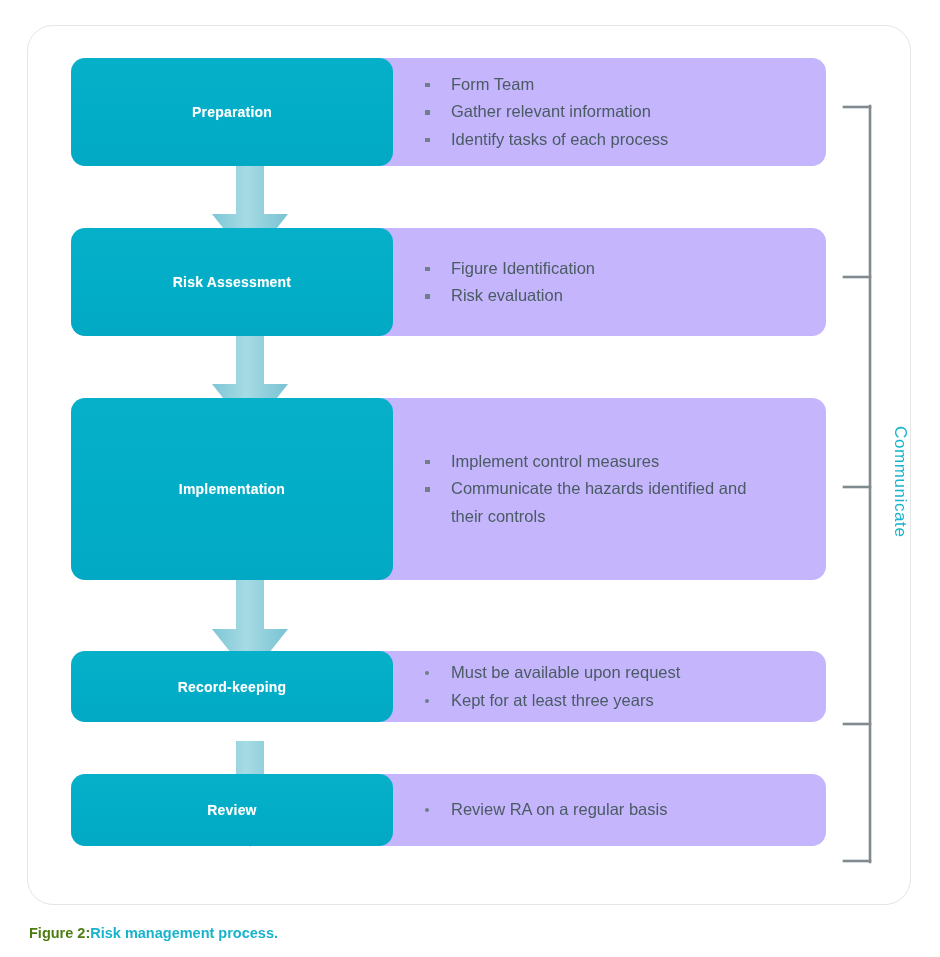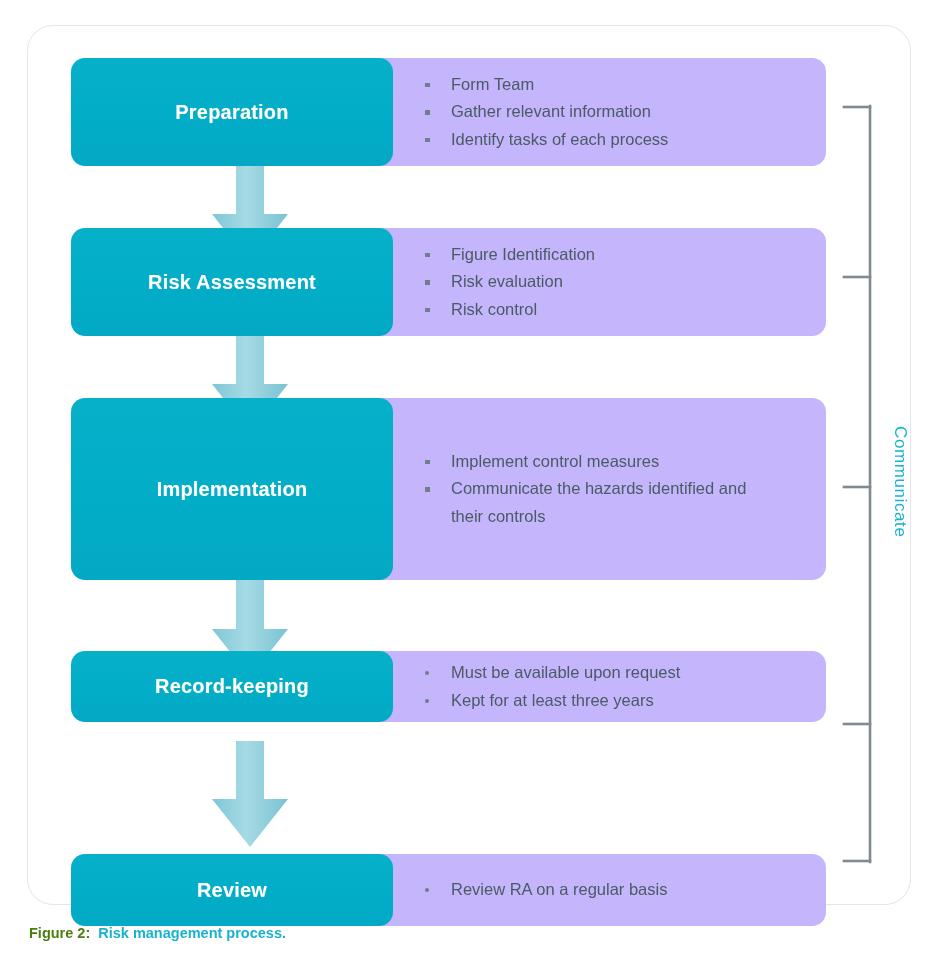--- a/index.html
+++ b/index.html
@@ -51,21 +51,21 @@
     border-radius: 14px;
     display: flex;
     align-items: center;
     justify-content: center;
     position: relative;
     z-index: 3;
     box-sizing: border-box;
   }
   .stage-label {
     color: #ffffff;
-    font-size: 20px;
+    font-size: 14px;
     font-weight: bold;
     letter-spacing: 0.2px;
     text-align: center;
     text-shadow: 0 0 1px rgba(255,255,255,.35);
   }
 
   .detail-panel {
     flex: 1;
     background: #c4b5fd;
     border-radius: 0 14px 14px 0;
@@ -137,21 +137,21 @@
     font-size: 14.5px;
     white-space: nowrap;
   }
   #caption-prefix {
     color: #4d7c0f;
     font-weight: bold;
   }
   #caption-text {
     color: #17b3cc;
     font-weight: bold;
-    margin-left: 8px;
+    margin-left: 0;
   }
 </style>
 </head>
 <body>
 
 <div id="figure-card">
 
   <div id="process-stage">
 
     <svg class="flow-arrow" style="left:182px; top:130px;" width="80" height="108" viewBox="0 0 80 108">
@@ -191,21 +191,20 @@
     </div>
 
     <div class="process-row" style="top:202px; width:755px; height:108px;">
       <div class="stage-box">
         <span class="stage-label">Risk Assessment</span>
       </div>
       <div class="detail-panel">
         <ul class="bullet-list">
           <li>Figure Identification</li>
           <li>Risk evaluation</li>
-          <li>Risk control</li>
         </ul>
       </div>
     </div>
 
     <div class="process-row" style="top:372px; width:755px; height:182px;">
       <div class="stage-box">
         <span class="stage-label">Implementation</span>
       </div>
       <div class="detail-panel">
         <ul class="bullet-list">
@@ -221,21 +220,21 @@
         <span class="stage-label">Record-keeping</span>
       </div>
       <div class="detail-panel">
         <ul class="bullet-list round-markers">
           <li>Must be available upon request</li>
           <li>Kept for at least three years</li>
         </ul>
       </div>
     </div>
 
-    <div class="process-row" style="top:828px; width:755px; height:72px;">
+    <div class="process-row" style="top:748px; width:755px; height:72px;">
       <div class="stage-box">
         <span class="stage-label">Review</span>
       </div>
       <div class="detail-panel">
         <ul class="bullet-list round-markers">
           <li>Review RA on a regular basis</li>
         </ul>
       </div>
     </div>
 

